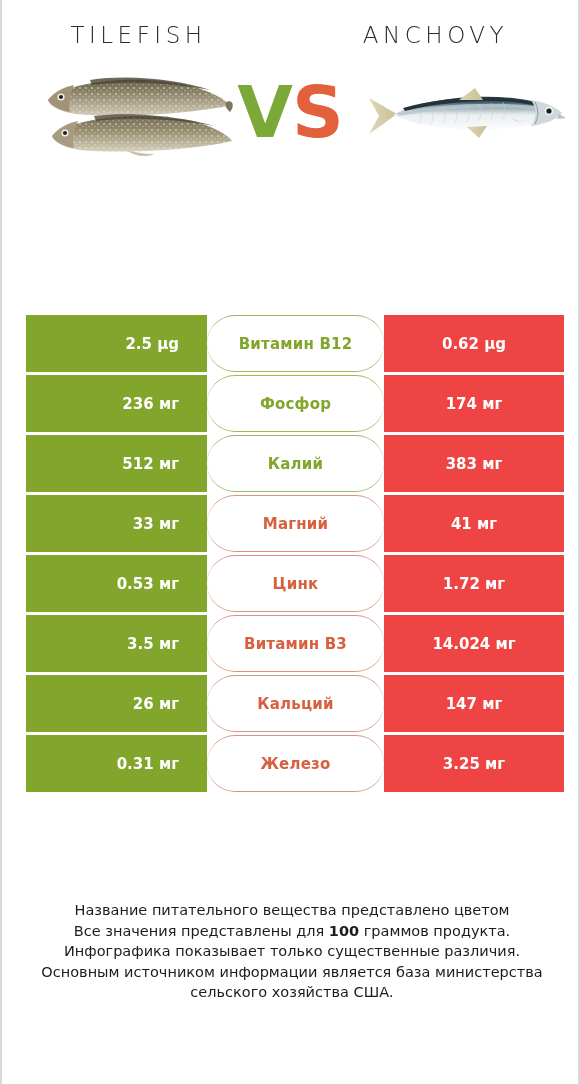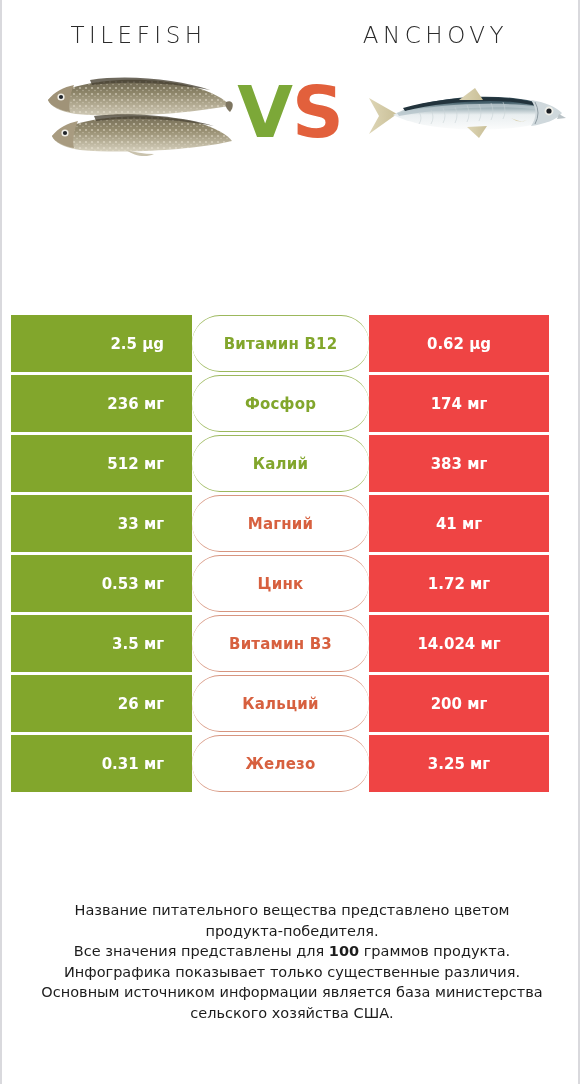--- a/index.html
+++ b/index.html
@@ -71,21 +71,21 @@
     right: 10px;
     top: 24px;
     width: 205px;
     height: 90px;
   }
 
   
   .table {
     position: absolute;
     top: 315px;
-    left: 9px;
+    left: 24px;
     width: 538px;
   }
   .row {
     display: flex;
     height: 57px;
     margin-bottom: 3px;
   }
   .cell {
     display: flex;
     align-items: center;
@@ -276,31 +276,30 @@
 
   <div class="row win-right">
     <div class="cell left">3.5 мг</div>
     <div class="cell mid">Витамин B3</div>
     <div class="cell right">14.024 мг</div>
   </div>
 
   <div class="row win-right">
     <div class="cell left">26 мг</div>
     <div class="cell mid">Кальций</div>
-    <div class="cell right">200 мг</div>
+    <div class="cell right">147 мг</div>
   </div>
 
   <div class="row win-right">
     <div class="cell left">0.31 мг</div>
     <div class="cell mid">Железо</div>
     <div class="cell right">3.25 мг</div>
   </div>
 
 </div>
 
 <div class="footer">
   <div>Название питательного вещества представлено цветом</div>
-  <div>продукта-победителя.</div>
   <div><span>Все значения представлены для </span><b>100</b><span> граммов продукта.</span></div>
   <div>Инфографика показывает только существенные различия.</div>
   <div>Основным источником информации является база министерства</div>
   <div>сельского хозяйства США.</div>
 </div>
 
 </body></html>

